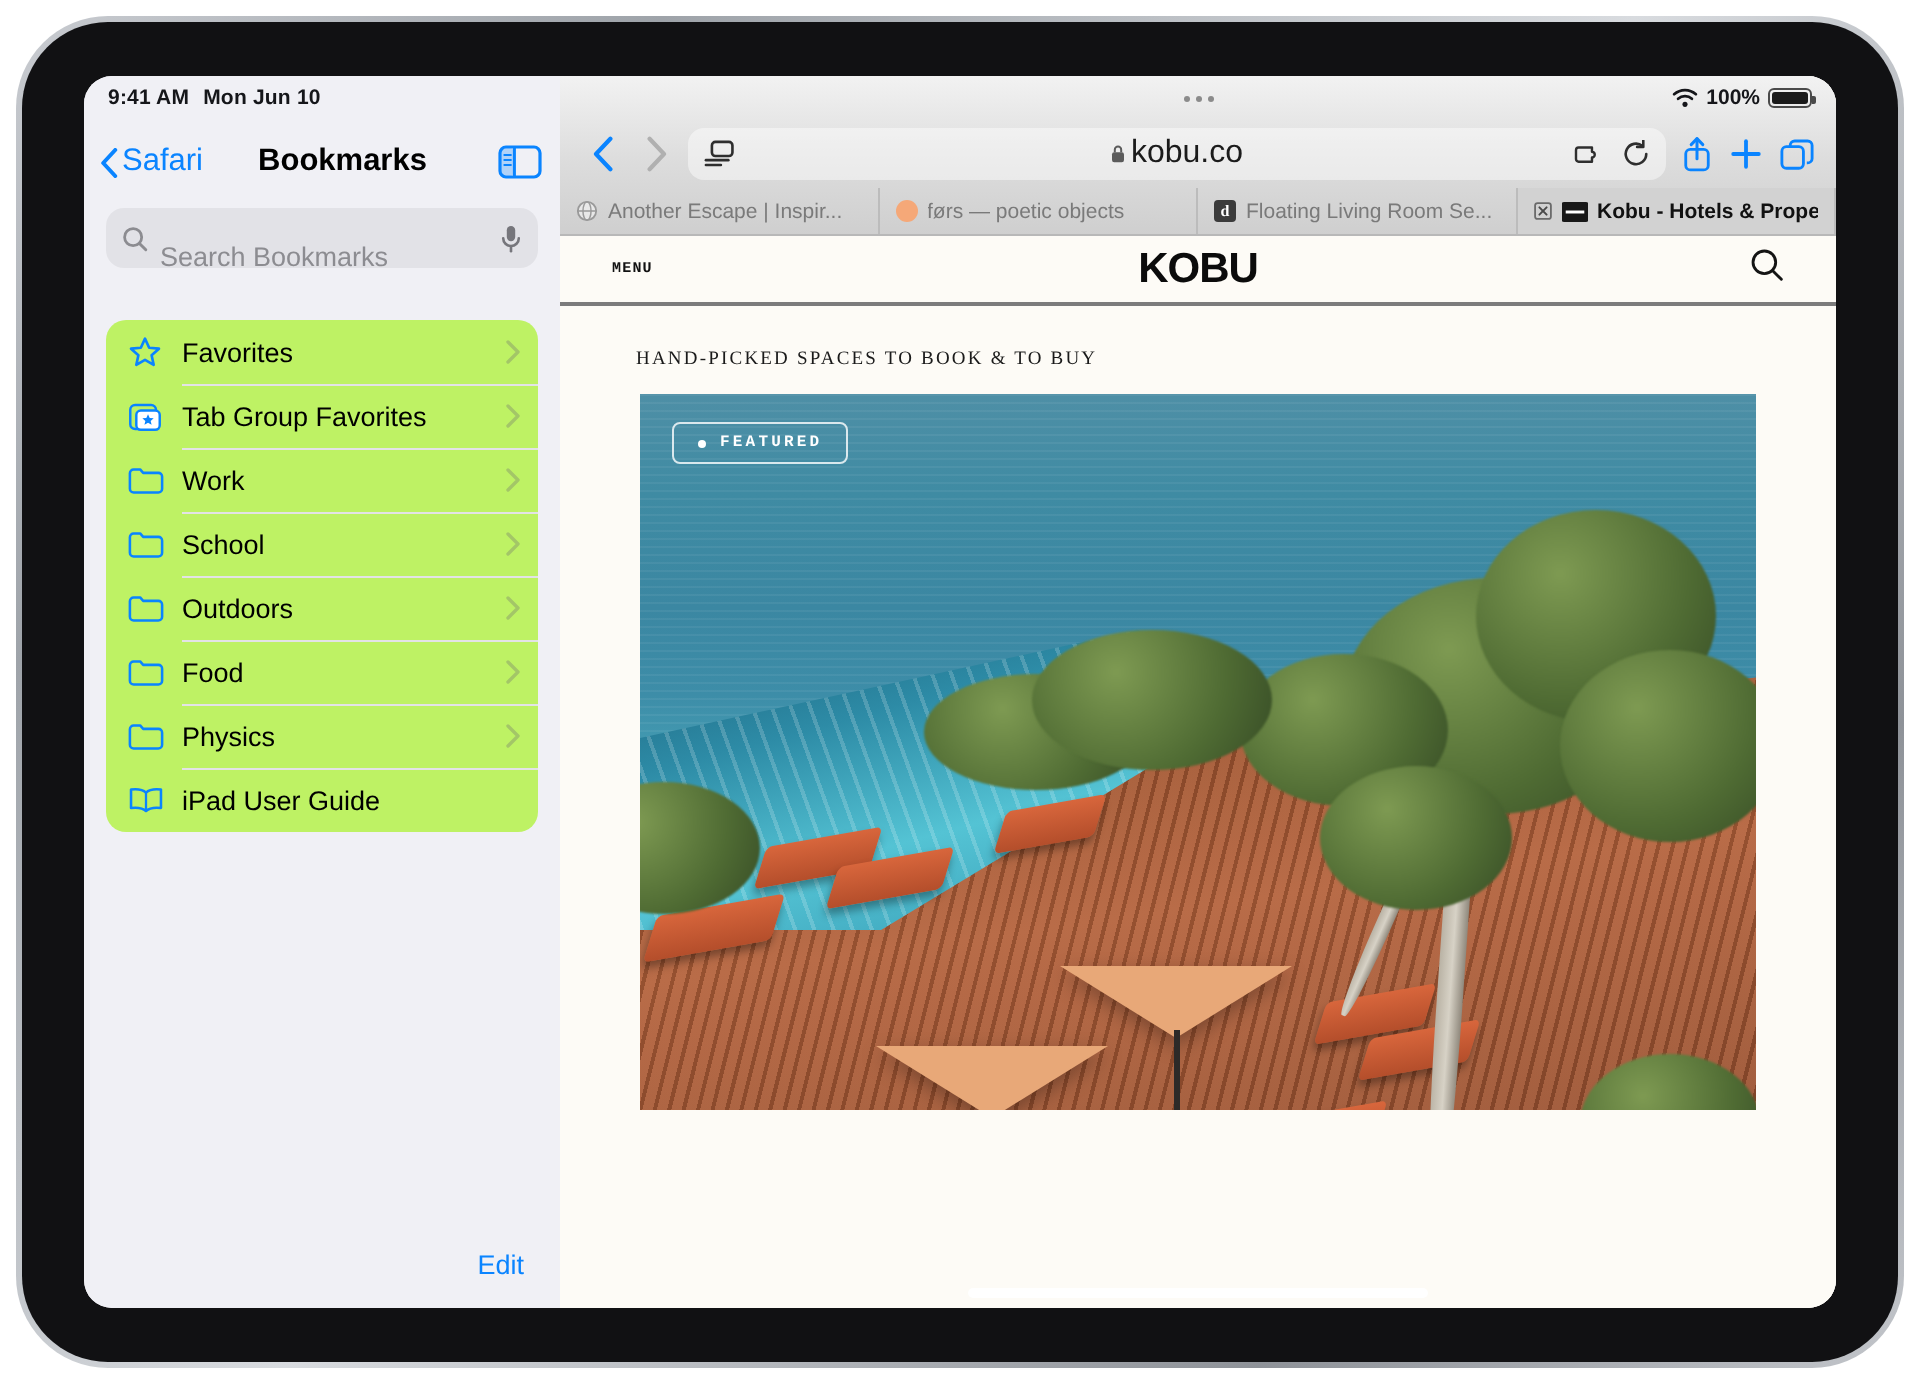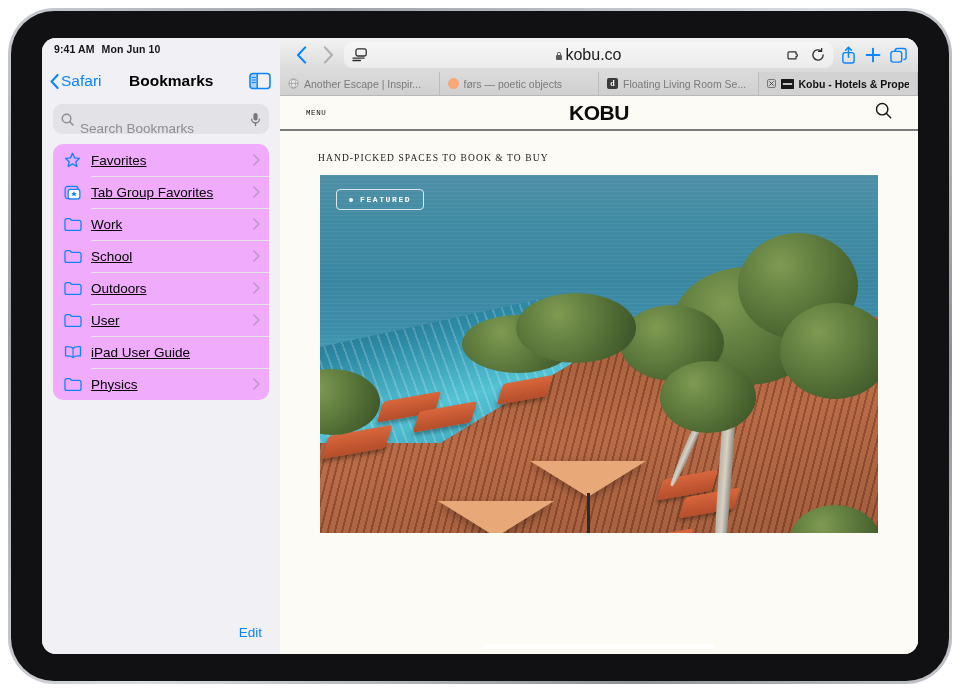--- a/index.html
+++ b/index.html
@@ -72,25 +72,24 @@
     height: 30px; border-radius: 9px;
     background: #e2e2e7;
     display: flex; align-items: center;
     padding: 0 8px; gap: 6px;
   }
   .search-field .ph {
     flex: 1; font-size: 13.5px; color: #8c8c91; margin-top: 18px;
   }
 
   .bk-group {
-    margin: 0 11px;
-    background: #f0abfc;
+    margin: 16px 11px;
+    background: #bef264;
     border-radius: 10px;
     overflow: hidden;
-    text-decoration: underline;
   }
   .bk-row {
     height: 32px;
     display: flex; align-items: center;
     padding: 0 9px 0 10px;
     gap: 9px;
     position: relative;
   }
   .bk-row + .bk-row::before {
     content: ""; position: absolute;
@@ -171,21 +170,21 @@
 
   
   #page { flex: 1; overflow: hidden; position: relative; background: #fdfbf6; }
   .site-header {
     height: 35px; display: flex; align-items: center;
     padding: 0 26px; border-bottom: 2px solid #7c7c7c;
     background: #fdfbf6;
   }
   .menu-label {
     font-family: "Liberation Mono", monospace;
-    font-size: 7.5px; font-weight: normal; letter-spacing: .6px; color: #111;
+    font-size: 7.5px; font-weight: bold; letter-spacing: .6px; color: #111;
   }
   .brand {
     position: absolute; left: 0; right: 0; text-align: center;
     font-size: 21px; font-weight: bold; letter-spacing: -.5px; color: #0b0b0b;
     pointer-events: none;
   }
   .hdr-search { margin-left: auto; }
 
   .tagline {
     font-family: Liberation Serif, serif;
@@ -383,57 +382,75 @@
             <path d="M1 1l5 5-5 5" fill="none" stroke="#6b6b70" stroke-width="1.7" stroke-linecap="round" stroke-linejoin="round"></path>
           </svg>
       </div>
 
       <div class="bk-row">
         <span class="bk-ico">
           <svg width="18" height="15" viewBox="0 0 19 15">
               <path d="M1 3.4a2 2 0 0 1 2-2h3.4l1.6 1.8H16a2 2 0 0 1 2 2v6.4a2 2 0 0 1-2 2H3a2 2 0 0 1-2-2z" fill="none" stroke="#0a84ff" stroke-width="1.35" stroke-linejoin="round"></path>
             </svg>
         </span>
-        <span class="bk-label">User</span>
+        <span class="bk-label">Food</span>
+        <svg class="bk-chev" viewBox="0 0 7 12">
+            <path d="M1 1l5 5-5 5" fill="none" stroke="#6b6b70" stroke-width="1.7" stroke-linecap="round" stroke-linejoin="round"></path>
+          </svg>
+      </div>
+
+      <div class="bk-row">
+        <span class="bk-ico">
+          <svg width="18" height="15" viewBox="0 0 19 15">
+              <path d="M1 3.4a2 2 0 0 1 2-2h3.4l1.6 1.8H16a2 2 0 0 1 2 2v6.4a2 2 0 0 1-2 2H3a2 2 0 0 1-2-2z" fill="none" stroke="#0a84ff" stroke-width="1.35" stroke-linejoin="round"></path>
+            </svg>
+        </span>
+        <span class="bk-label">Physics</span>
         <svg class="bk-chev" viewBox="0 0 7 12">
             <path d="M1 1l5 5-5 5" fill="none" stroke="#6b6b70" stroke-width="1.7" stroke-linecap="round" stroke-linejoin="round"></path>
           </svg>
       </div>
 
       <div class="bk-row">
         <span class="bk-ico">
           <svg width="18" height="14" viewBox="0 0 19 14">
             <path d="M9.5 3.1C7.8 1.5 5.1 1.1 1.6 1.5v9.7c3.5-.4 6.2 0 7.9 1.6 1.7-1.6 4.4-2 7.9-1.6V1.5c-3.5-.4-6.2 0-7.9 1.6z" fill="none" stroke="#0a84ff" stroke-width="1.35" stroke-linejoin="round"></path>
             <line x1="9.5" y1="3.1" x2="9.5" y2="12.8" stroke="#0a84ff" stroke-width="1.2"></line>
           </svg>
         </span>
         <span class="bk-label">iPad User Guide</span>
       </div>
 
-      <div class="bk-row">
-        <span class="bk-ico">
-          <svg width="18" height="15" viewBox="0 0 19 15">
-              <path d="M1 3.4a2 2 0 0 1 2-2h3.4l1.6 1.8H16a2 2 0 0 1 2 2v6.4a2 2 0 0 1-2 2H3a2 2 0 0 1-2-2z" fill="none" stroke="#0a84ff" stroke-width="1.35" stroke-linejoin="round"></path>
-            </svg>
-        </span>
-        <span class="bk-label">Physics</span>
-        <svg class="bk-chev" viewBox="0 0 7 12">
-            <path d="M1 1l5 5-5 5" fill="none" stroke="#6b6b70" stroke-width="1.7" stroke-linecap="round" stroke-linejoin="round"></path>
-          </svg>
-      </div>
-
     </div>
 
     <div id="edit-btn">Edit</div>
   </div>
 
   <div id="browser">
 
     <div id="chrome">
 
+      <div class="chrome-top">
+        <span class="dots">
+            <i></i>
+            <i></i>
+            <i></i>
+          </span>
+        <div class="status-right">
+          <svg width="13" height="10" viewBox="0 0 14 11">
+            <path d="M1 3.4a9 9 0 0 1 12 0" fill="none" stroke="#15161a" stroke-width="1.5" stroke-linecap="round"></path>
+            <path d="M3.2 5.9a5.7 5.7 0 0 1 7.6 0" fill="none" stroke="#15161a" stroke-width="1.5" stroke-linecap="round"></path>
+            <circle cx="7" cy="9" r="1.4" fill="#15161a"></circle>
+          </svg>
+          <span>100%</span>
+          <span class="batt">
+              <i style="width:100%"></i>
+            </span>
+        </div>
+      </div>
 
       <div class="toolbar">
         <span class="nav-btn">
           <svg width="11" height="18" viewBox="0 0 11 18">
               <path d="M9.2 1.4 2 9l7.2 7.6" fill="none" stroke="#0a84ff" stroke-width="2.1" stroke-linecap="round" stroke-linejoin="round"></path>
             </svg>
         </span>
         <span class="nav-btn">
           <svg width="11" height="18" viewBox="0 0 11 18">
               <path d="M1.8 1.4 9 9l-7.2 7.6" fill="none" stroke="#b0b0b0" stroke-width="2.1" stroke-linecap="round" stroke-linejoin="round"></path>

